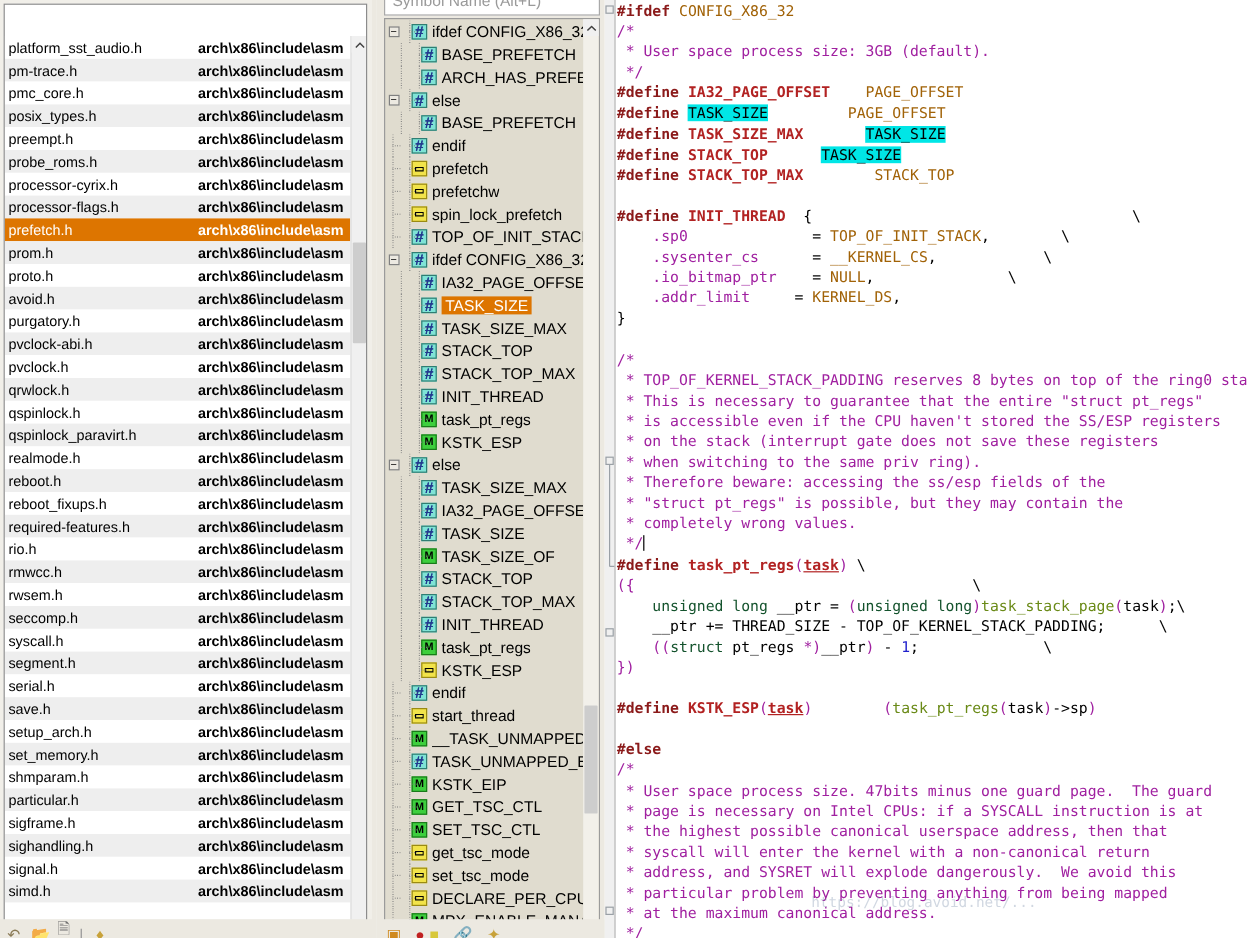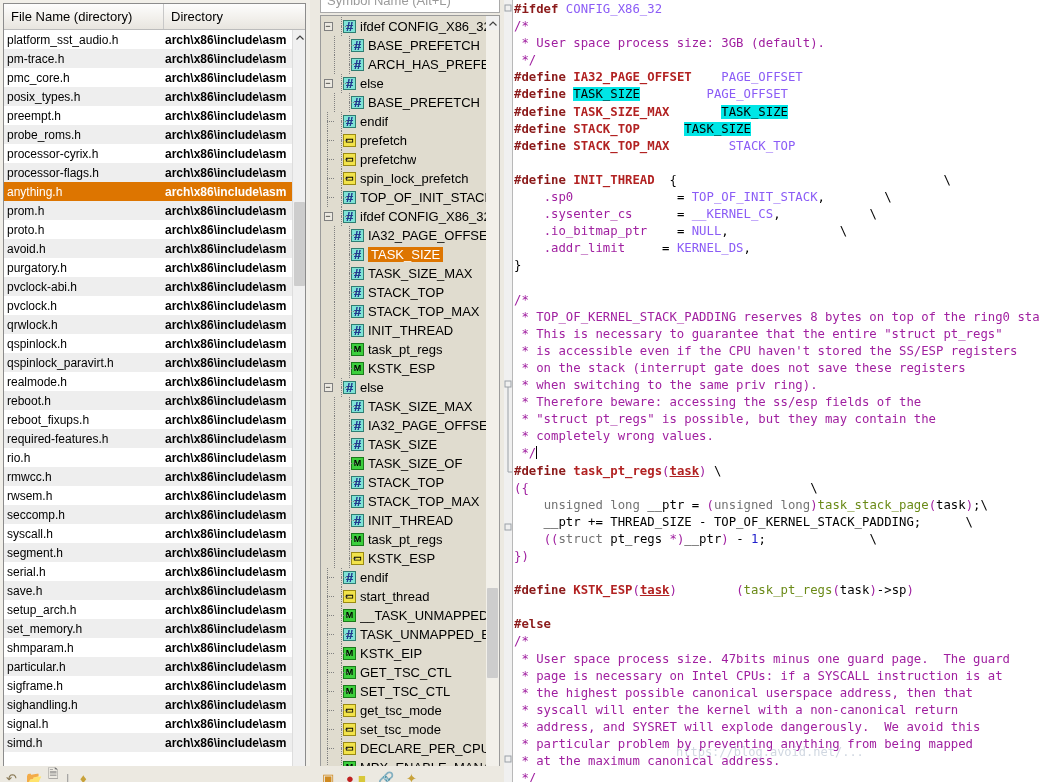--- a/index.html
+++ b/index.html
@@ -172,22 +172,22 @@
     font-size:12.3px;
     line-height:17.1px;
     white-space:pre;
     padding-top:1px;
   }
   .ln{height:17.1px;white-space:pre;}
   
   .kw-pp{color:#8b1a1a;font-weight:bold;}      
   .id-red{color:#b22222;font-weight:bold;}      
   .cmt{color:#a020a0;}                          
-  .blu{color:#8b5cf6;}                          
-  .grn{color:#737373;}                          
+  .blu{color:#a16207;}                          
+  .grn{color:#14532d;}                          
   .olv{color:#6a8a17;}                          
   .pur{color:#a020a0;}                          
   .num{color:#2020cc;}
   .plain{color:#000;}
   .hl{background:#00e6e6;color:#000;}
   .ul{text-decoration:underline;text-decoration-color:#b22222;}
   .caret{
     display:inline-block;width:1px;height:13px;background:#000;
     vertical-align:-2px;
   }
@@ -203,24 +203,20 @@
 </style>
 </head>
 <body>
 
 <div id="app">
 
   <div id="left-panel">
 
 
     <div class="list-outer">
-      <div class="hdr">
-        <div class="hdr-cell hdr-c1">File Name (directory)</div>
-        <div class="hdr-cell hdr-c2">Directory</div>
-      </div>
 
       <div class="rows" id="file-rows">
           <div class="row odd">
             <div class="cell-name">platform_sst_audio.h</div>
             <div class="cell-dir">arch\x86\include\asm</div>
           </div>
           <div class="row even">
             <div class="cell-name">pm-trace.h</div>
             <div class="cell-dir">arch\x86\include\asm</div>
           </div>
@@ -242,21 +238,21 @@
           </div>
           <div class="row odd">
             <div class="cell-name">processor-cyrix.h</div>
             <div class="cell-dir">arch\x86\include\asm</div>
           </div>
           <div class="row even">
             <div class="cell-name">processor-flags.h</div>
             <div class="cell-dir">arch\x86\include\asm</div>
           </div>
           <div class="row sel">
-            <div class="cell-name">anything.h</div>
+            <div class="cell-name">prefetch.h</div>
             <div class="cell-dir">arch\x86\include\asm</div>
           </div>
           <div class="row even">
             <div class="cell-name">prom.h</div>
             <div class="cell-dir">arch\x86\include\asm</div>
           </div>
           <div class="row odd">
             <div class="cell-name">proto.h</div>
             <div class="cell-dir">arch\x86\include\asm</div>
           </div>

